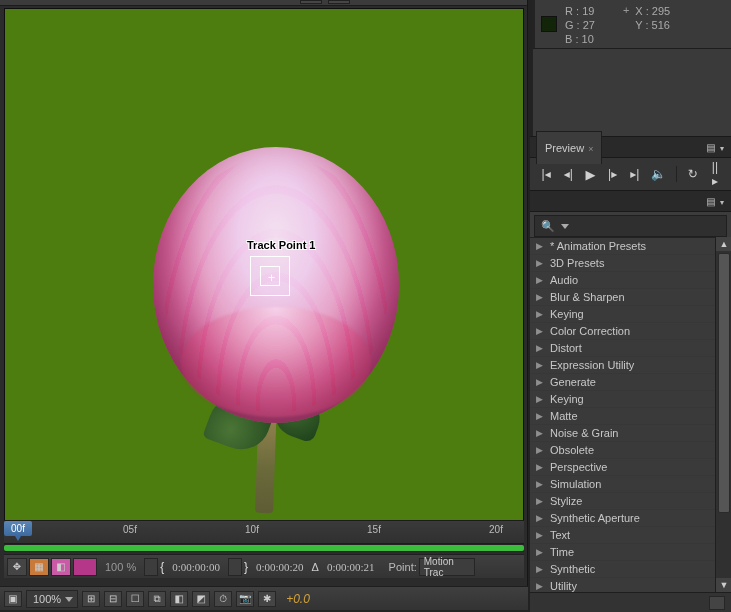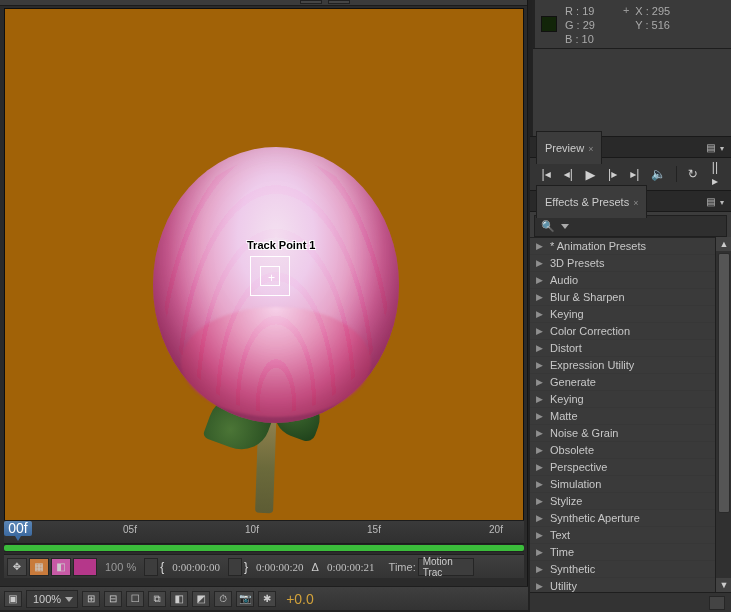--- a/index.html
+++ b/index.html
@@ -29,21 +29,21 @@
     position:absolute; left:0; top:0; width:528px; height:586px;
     background:#2b2b2b; border-right:1px solid #161616;
   }
   .viewer-top {
     height:6px; background:#3b3b3b; border-bottom:1px solid #1b1b1b;
     display:flex; gap:6px; padding-left:300px;
   }
   .viewer-top-btn { width:22px; height:4px; background:#464646; border:1px solid #212121; }
   .canvas {
     position:absolute; left:4px; top:8px; width:520px; height:538px;
-    background:#a16207; border:1px solid #0f0f0f;
+    background:#4d7c0f; border:1px solid #0f0f0f;
   }
   
   .stem { position:absolute; left:252px; top:392px; width:18px; height:112px;
     background:linear-gradient(#9f8a55 0%, #6b6a3b 60%, #5d5c34 100%);
     transform:rotate(2deg); border-radius:4px; }
   .leaf1 { position:absolute; left:205px; top:384px; width:60px; height:56px;
     background:radial-gradient(ellipse at 60% 30%, #4b7536,#20451c);
     border-radius:50% 10% 60% 30%; transform:rotate(200deg); }
   .leaf2 { position:absolute; left:270px; top:384px; width:46px; height:44px;
     background:radial-gradient(ellipse at 40% 40%, #3f6a30,#1c3e19);
@@ -87,21 +87,21 @@
   }
   
   .ruler{
     position:absolute; left:4px; top:520px; width:520px; height:24px;
     background:linear-gradient(#3a3a3a,#303030);
     border-top:1px solid #1c1c1c; border-bottom:1px solid #1c1c1c;
   }
   .ruler .lbl{position:absolute; bottom:8px; font-size:10px; color:#bdbdbd; transform:translateX(-50%);}
   .ruler .head{
     position:absolute; left:0; top:0; width:28px; height:15px;
-    background:linear-gradient(#5b86b6,#3c6aa0); color:#fff; font-size:14px; line-height:15px; text-align:center;
+    background:linear-gradient(#5b86b6,#3c6aa0); color:#fff; font-size:10px; line-height:15px; text-align:center;
     border-radius:2px;
   }
   .ruler .head::after{content:""; position:absolute; left:11px; top:15px;
     border-left:3px solid transparent; border-right:3px solid transparent; border-top:5px solid #3c6aa0;}
   .workbar{position:absolute; left:4px; top:544px; width:520px; height:8px; background:#222;}
   .workbar .wa{position:absolute; left:0; top:1px; width:520px; height:6px; background:#3bbd3b; border-radius:2px;}
 
   
   .vfoot{
     position:absolute; left:4px; top:554px; width:520px; height:24px;
@@ -134,21 +134,21 @@
   }
   .status .sq{ width:18px; height:16px; border:1px solid #262626; background:#454545;
     display:flex;align-items:center;justify-content:center; font-size:10px; color:#ccc;}
   .status .drop{
     height:18px; background:#3b3b3b; border:1px solid #252525; color:#ccc;
     font-size:11px; padding:0 16px 0 6px; position:relative; display:flex; align-items:center;
   }
   .status .drop .caret{ position:absolute; right:4px; top:6px;
     border-left:4px solid transparent; border-right:4px solid transparent; border-top:5px solid #aaa;}
   .status .spacer{ flex:1; }
-  .status .goldnum{ color:#d2a23a; font-size:14px; padding:0 6px;}
+  .status .goldnum{ color:#d2a23a; font-size:12px; padding:0 6px;font-style:italic;}
 
   
   .panel{
     position:absolute; left:530px; width:201px;
     background:#3c3c3c;
   }
   .panel-hdr{
     height:22px; background:#292929; border-top:1px solid #191919; border-bottom:1px solid #191919;
     display:flex; align-items:center; padding:0 6px; gap:6px;
   }
@@ -212,21 +212,21 @@
 </style>
 </head>
 <body>
 
 <div class="right-gap"></div>
 
 <div class="info-panel">
   <div class="info-swatch" style="background: rgb(18, 37, 9);"></div>
   <div class="info-col">
     <div><span>R :</span> <span>19</span></div>
-    <div><span>G :</span> <span>29</span></div>
+    <div><span>G :</span> <span>27</span></div>
     <div><span>B :</span> <span>10</span></div>
     <div><span>A :</span> <span>255</span></div>
   </div>
   <div style="display:flex; gap:4px;">
     <span class="cross">+</span>
     <div class="info-col">
       <div><span>X :</span> <span>295</span></div>
       <div><span>Y :</span> <span>516</span></div>
     </div>
   </div>
@@ -269,21 +269,21 @@
     <div class="ibtn magenta"></div>
     <span class="pct">100 %</span>
     <div class="ibtn brk"></div>
     <span class="brace">{</span>
     <span class="tc">0:00:00:00</span>
     <div class="ibtn brk"></div>
     <span class="brace">}</span>
     <span class="tc">0:00:00:20</span>
     <span class="delta">Δ</span>
     <span class="tc">0:00:00:21</span>
-    <span class="vlabel">Time:</span>
+    <span class="vlabel">Point:</span>
     <div class="vdrop">
         <span>Motion Trac</span>
       </div>
   </div>
 </div>
 
 <div class="status">
   <div class="sq">▣</div>
   <div class="drop">
     <span>100%</span>
@@ -317,23 +317,20 @@
     <span class="pbtn">▸|</span>
     <span class="pbtn">🔈</span>
     <span class="pipe"></span>
     <span class="pbtn">↻</span>
     <span class="pbtn">||▸</span>
   </div>
 </div>
 
 <div class="panel fx">
   <div class="panel-hdr">
-    <div class="panel-tab">
-      <span>Effects &amp; Presets</span><span class="x">×</span>
-    </div>
     <span class="menu">▤</span>
   </div>
   <div class="fx-search">
     <span class="mag">🔍</span>
     <span class="caret"></span>
   </div>
   <div class="fx-list" id="fxlist">
       <div class="fx-row">
         <span class="tw">▶</span>
         <span>* Animation Presets</span>

